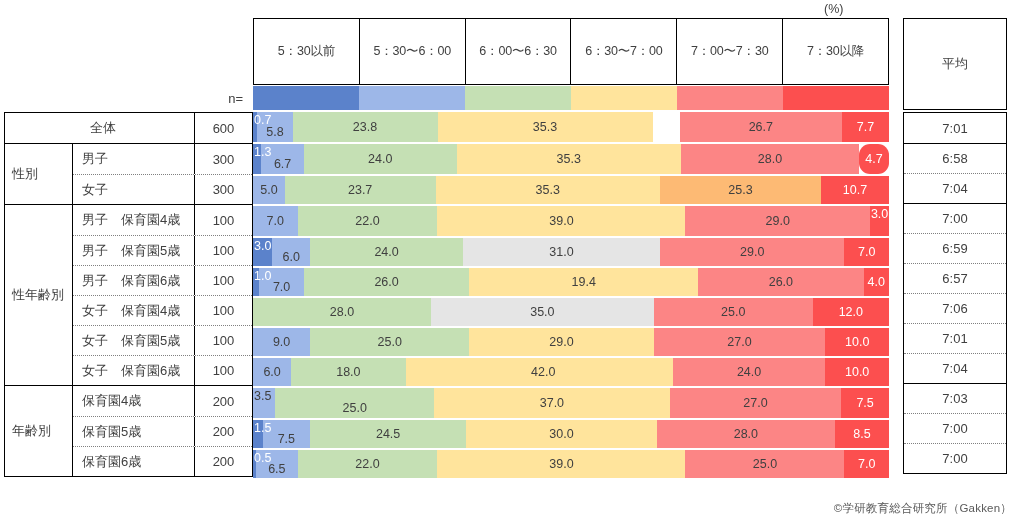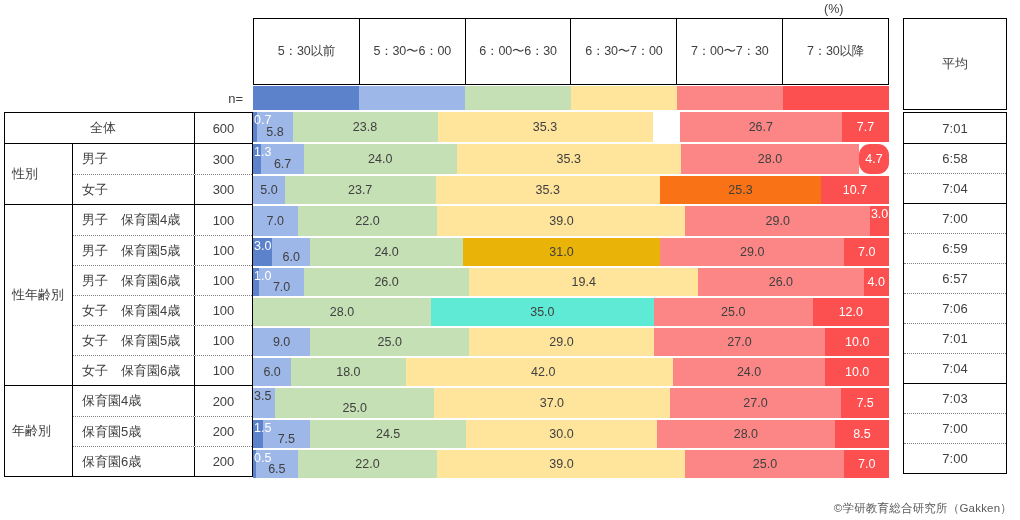--- a/index.html
+++ b/index.html
@@ -393,21 +393,21 @@
         <div class="bar-row">
           <div class="seg light" style="width: 5%; background: rgb(157, 183, 232);">
             <span class="lbl">5.0</span>
           </div>
           <div class="seg light" style="width: 23.7%; background: rgb(197, 224, 180);">
             <span class="lbl">23.7</span>
           </div>
           <div class="seg light" style="width: 35.3%; background: rgb(255, 228, 156);">
             <span class="lbl">35.3</span>
           </div>
-          <div class="seg light" style="width: 25.3%; background: #f97316;">
+          <div class="seg light" style="width: 25.3%; background: #fdba74;">
             <span class="lbl">25.3</span>
           </div>
           <div class="seg dark" style="width: 10.7%; background: rgb(252, 79, 79);">
             <span class="lbl">10.7</span>
           </div>
         </div>
       </div>
       <div class="bar-group">
         <div class="bar-row">
           <div class="seg light" style="width: 7%; background: rgb(157, 183, 232);">
@@ -429,21 +429,21 @@
         <div class="bar-row">
           <div class="seg dark tiny" style="width: 3%; background: rgb(91, 130, 203);">
             <span class="lbl">3.0</span>
           </div>
           <div class="seg light small-shift" style="width: 6%; background: rgb(157, 183, 232);">
             <span class="lbl">6.0</span>
           </div>
           <div class="seg light" style="width: 24%; background: rgb(197, 224, 180);">
             <span class="lbl">24.0</span>
           </div>
-          <div class="seg light" style="width: 31%; background: #eab308;">
+          <div class="seg light" style="width: 31%; background: #e5e5e5;">
             <span class="lbl">31.0</span>
           </div>
           <div class="seg light" style="width: 29%; background: rgb(252, 133, 133);">
             <span class="lbl">29.0</span>
           </div>
           <div class="seg dark" style="width: 7%; background: rgb(252, 79, 79);">
             <span class="lbl">7.0</span>
           </div>
         </div>
         <div class="bar-row">
@@ -463,21 +463,21 @@
             <span class="lbl">26.0</span>
           </div>
           <div class="seg dark" style="width: 4%; background: rgb(252, 79, 79);">
             <span class="lbl">4.0</span>
           </div>
         </div>
         <div class="bar-row">
           <div class="seg light" style="width: 28%; background: rgb(197, 224, 180);">
             <span class="lbl">28.0</span>
           </div>
-          <div class="seg light" style="width: 35%; background: #5eead4;">
+          <div class="seg light" style="width: 35%; background: #e5e5e5;">
             <span class="lbl">35.0</span>
           </div>
           <div class="seg light" style="width: 25%; background: rgb(252, 133, 133);">
             <span class="lbl">25.0</span>
           </div>
           <div class="seg dark" style="width: 12%; background: rgb(252, 79, 79);">
             <span class="lbl">12.0</span>
           </div>
         </div>
         <div class="bar-row">

